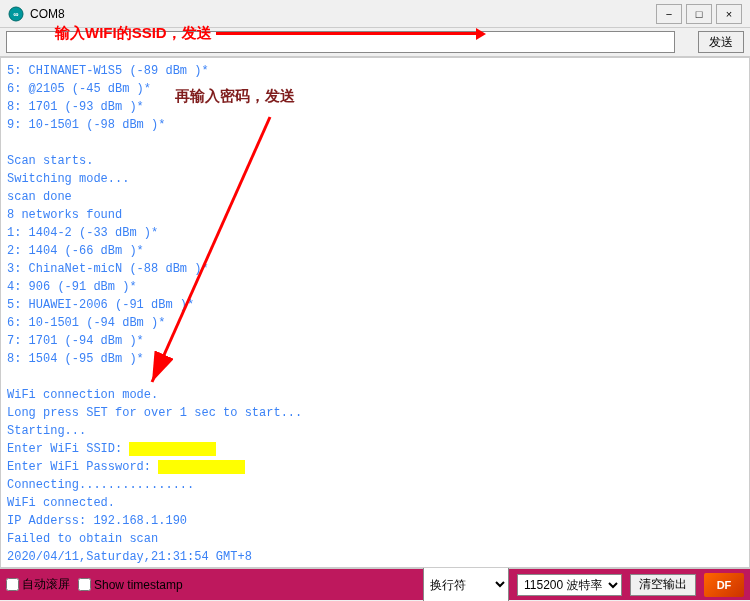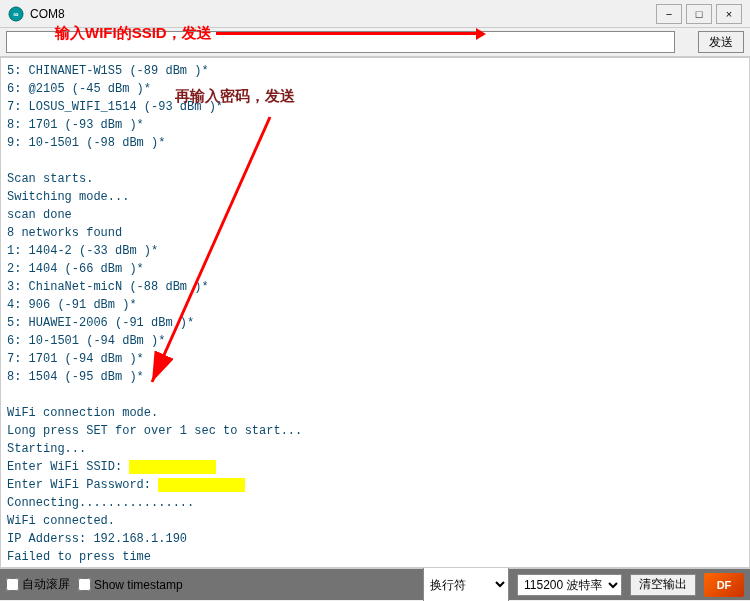--- a/index.html
+++ b/index.html
@@ -89,35 +89,35 @@
     .serial-output {
       flex: 1;
       background: white;
       border: 1px solid #ccc;
       margin: 0;
       padding: 4px 6px;
       overflow-y: scroll;
       font-family: 'Courier New', Courier, monospace;
       font-size: 12px;
       line-height: 1.5;
-      color: #0c4a6e;
+      color: #3b82f6;
       position: relative;
     }
 
     .serial-output .line { display: block; }
     .highlight-yellow {
       background: yellow;
       display: inline;
     }
 
     
     .bottom-bar {
       display: flex;
       align-items: center;
-      background: #737373;
+      background: #be185d;
       border-top: 1px solid #ccc;
       height: 32px;
       padding: 0 6px;
       gap: 8px;
     }
     .bottom-bar label {
       display: flex;
       align-items: center;
       gap: 3px;
       font-size: 12px;
@@ -215,21 +215,20 @@
           <polygon points="0 0, 10 3.5, 0 7" fill="red"></polygon>
         </marker>
       </defs>
       <line x1="270" y1="60" x2="152" y2="325" stroke="red" stroke-width="3" marker-end="url(#arrowhead)"></line>
     </svg>
   </div>
 
   <div class="serial-output">
     <span class="line">5: CHINANET-W1S5 (-89 dBm )*</span>
     <span class="line">6: @2105 (-45 dBm )*</span>
-    <span class="line">7: LOSUS_WIFI_1514 (-93 dBm )*</span>
     <span class="line">8: 1701 (-93 dBm )*</span>
     <span class="line">9: 10-1501 (-98 dBm )*</span>
     <span class="line">&nbsp;</span>
     <span class="line">Scan starts.</span>
     <span class="line">Switching mode...</span>
     <span class="line">scan done</span>
     <span class="line">8 networks found</span>
     <span class="line">1: 1404-2 (-33 dBm )*</span>
     <span class="line">2: 1404 (-66 dBm )*</span>
     <span class="line">3: ChinaNet-micN (-88 dBm )*</span>
@@ -240,21 +239,21 @@
     <span class="line">8: 1504 (-95 dBm )*</span>
     <span class="line">&nbsp;</span>
     <span class="line">WiFi connection mode.</span>
     <span class="line">Long press SET for over 1 sec to start...</span>
     <span class="line">Starting...</span>
     <span class="line">Enter WiFi SSID: <span class="highlight-yellow">&nbsp;&nbsp;&nbsp;&nbsp;&nbsp;&nbsp;&nbsp;&nbsp;&nbsp;&nbsp;&nbsp;&nbsp;</span></span>
     <span class="line">Enter WiFi Password: <span class="highlight-yellow">&nbsp;&nbsp;&nbsp;&nbsp;&nbsp;&nbsp;&nbsp;&nbsp;&nbsp;&nbsp;&nbsp;&nbsp;</span></span>
     <span class="line">Connecting................</span>
     <span class="line">WiFi connected.</span>
     <span class="line">IP Adderss: 192.168.1.190</span>
-    <span class="line">Failed to press time</span>
+    <span class="line">Failed to obtain scan</span>
     <span class="line">2020/04/11,Saturday,21:31:54 GMT+8</span>
 
   </div>
 </div>
 
 <div class="bottom-bar">
   <label>
     <input type="checkbox" style="">
     <span>自动滚屏</span>
   </label>

